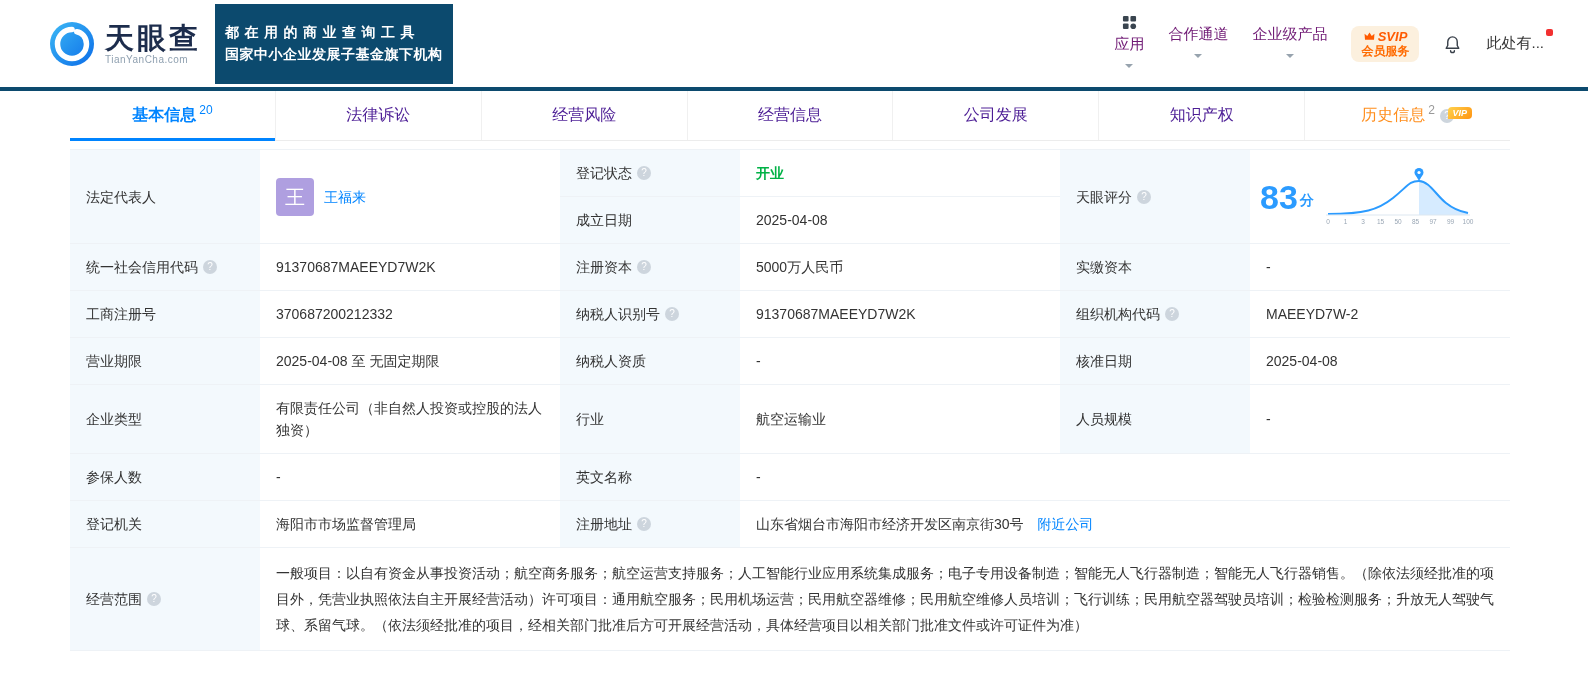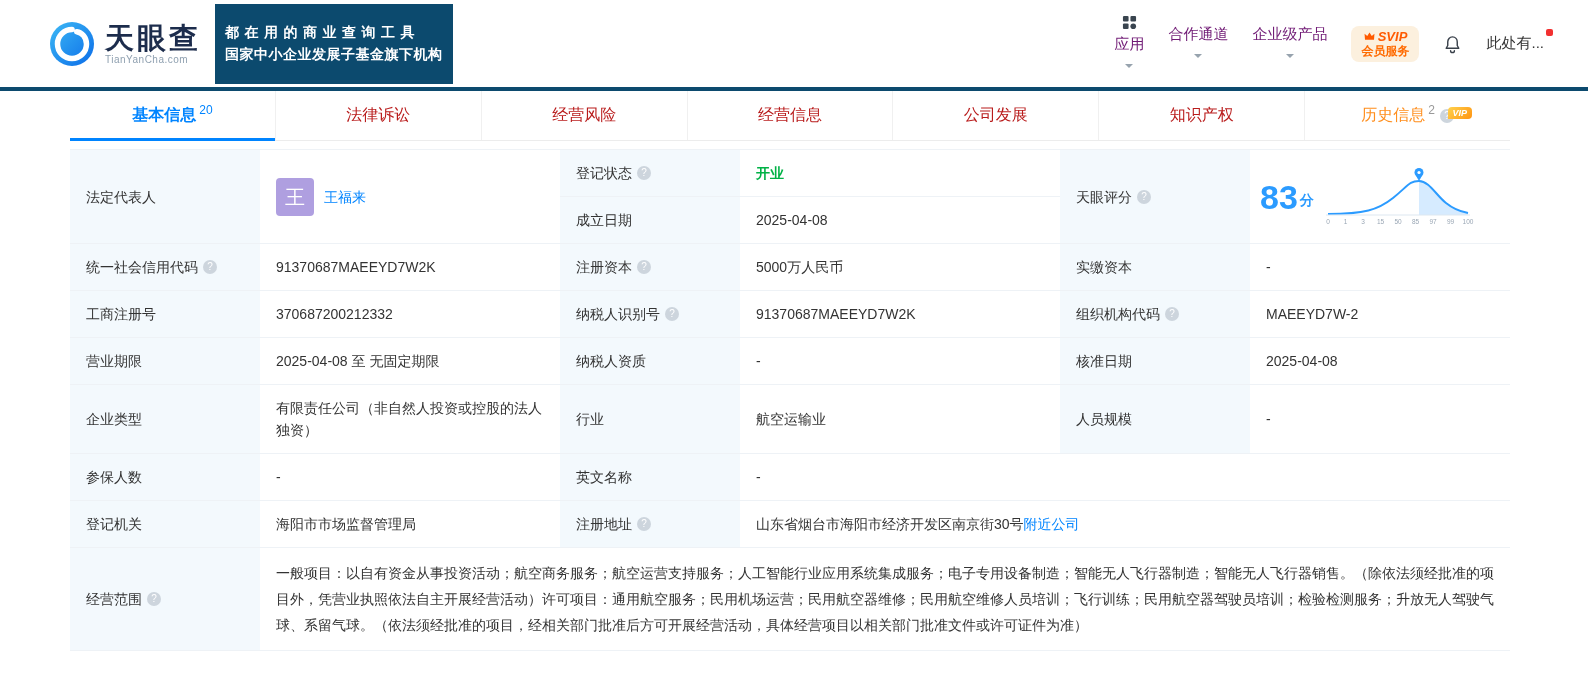--- a/index.html
+++ b/index.html
@@ -31,21 +31,21 @@
   .caret { width:0; height:0; border:4px solid transparent; border-top-color:#97a3ae; margin-top:5px; }
   .svip-badge { background:#fcf0de; border-radius:8px; padding:4px 10px 3px; text-align:center; cursor:pointer; }
   .svip-top { display:flex; align-items:center; justify-content:center; gap:3px; color:#ff5a00; font-size:13px; font-weight:bold; font-style:italic; line-height:14px; }
   .svip-bottom { color:#ff6a00; font-size:12px; line-height:15px;font-weight:bold; }
   .bell { cursor:pointer; display:flex; }
   .more-item { font-size:15px; color:#333; position:relative; cursor:pointer; white-space:nowrap; }
   .more-dot { position:absolute; top:-5px; right:-9px; width:7px; height:7px; background:#f23030; border-radius:2px; }
 
   
   .tabbar { display:flex; margin:0 78px 0 70px; height:50px; border-bottom:1px solid #ececec; }
-  .tab { flex:1; position:relative; display:flex; align-items:center; justify-content:center; font-size:16px; color:#b91c1c; cursor:pointer; border-left:1px solid #f0f0f0; }
+  .tab { flex:1; position:relative; display:flex; align-items:center; justify-content:center; font-size:16px; color:#4c1d95; cursor:pointer; border-left:1px solid #f0f0f0; }
   .tab:first-child { border-left:none; }
   .tab.active { color:#0084ff; font-weight:bold; }
   .tab.active::after { content:""; position:absolute; left:0; right:0; bottom:-1px; height:3px; background:#0084ff; }
   .tab-badge { font-size:12px; color:#0084ff; margin-left:3px; transform:translateY(-6px); font-weight:normal; }
   .tab.history { color:#ff8f1f; }
   .tab-badge.gray { color:#999; }
   .vip-flag { position:absolute; top:16px; left:50%; margin-left:40px; background:linear-gradient(135deg,#ffd24d,#ff9412); color:#fff; font-size:9px; font-style:italic; font-weight:bold; padding:1px 5px; border-radius:4px 4px 4px 0; }
 
   .q { display:inline-block; width:14px; height:14px; border-radius:50%; background:#cdd5dd; color:#fff; font-size:10px; line-height:14px; text-align:center; margin-left:5px; flex:none; cursor:pointer; font-style:normal; font-weight:normal; }
 
@@ -318,21 +318,21 @@
       </div>
     <div class="cell">
         <span>海阳市市场监督管理局</span>
       </div>
     <div class="cell label">
       <span>注册地址</span>
       <span class="q">?</span>
     </div>
     <div class="cell span-rest">
       <span>山东省烟台市海阳市经济开发区南京街30号</span>
-      <a class="link" style="">附近公司</a>
+      <a class="link" style="margin-left:14px;">附近公司</a>
     </div>
 
     <div class="cell label">
       <span>经营范围</span>
       <span class="q">?</span>
     </div>
     <div class="cell span-all">
       <span class="scope-text">一般项目：以自有资金从事投资活动；航空商务服务；航空运营支持服务；人工智能行业应用系统集成服务；电子专用设备制造；智能无人飞行器制造；智能无人飞行器销售。（除依法须经批准的项目外，凭营业执照依法自主开展经营活动）许可项目：通用航空服务；民用机场运营；民用航空器维修；民用航空维修人员培训；飞行训练；民用航空器驾驶员培训；检验检测服务；升放无人驾驶气球、系留气球。（依法须经批准的项目，经相关部门批准后方可开展经营活动，具体经营项目以相关部门批准文件或许可证件为准）</span>
     </div>
 

